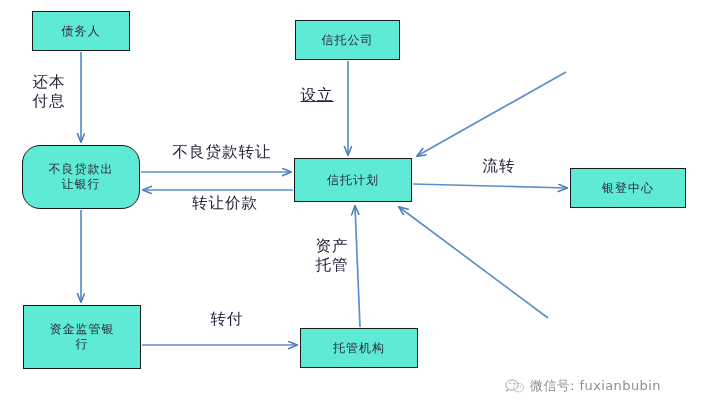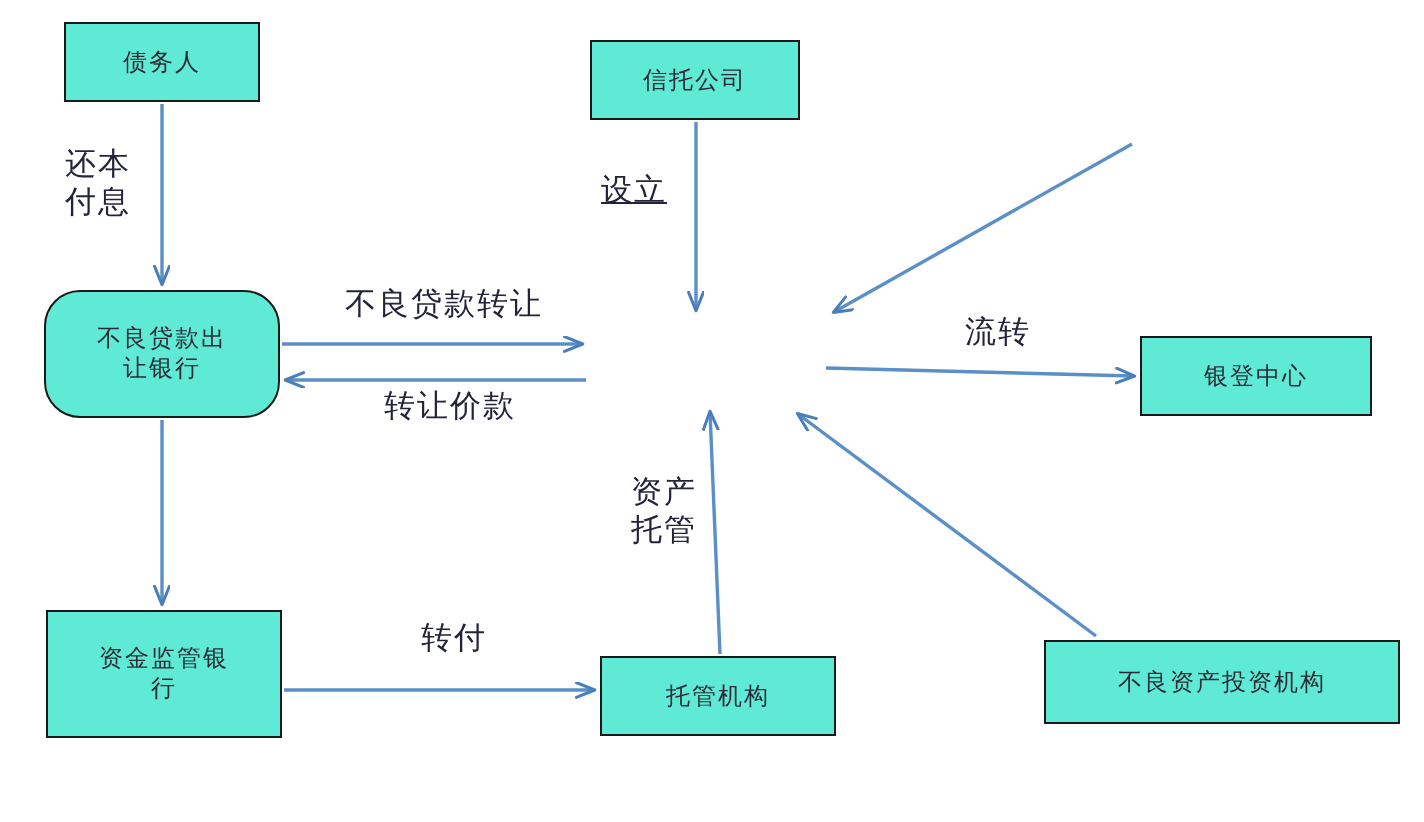--- a/index.html
+++ b/index.html
@@ -110,49 +110,61 @@
   <div class="node" style="left:295px; top:20px; width:105px; height:40px;">
     <span>信托公司</span>
   </div>
 
 
   <div class="node" style="left:22px; top:145px; width:118px; height:64px;border-radius:18px;">
     <span style="white-space:pre-line;">不良贷款出
 让银行</span>
   </div>
 
+  <div class="node" style="left:294px; top:158px; width:118px; height:44px;">
+    <span>信托计划</span>
+  </div>
 
   <div class="node" style="left:570px; top:168px; width:116px; height:40px;">
     <span>银登中心</span>
   </div>
 
   <div class="node" style="left:23px; top:305px; width:118px; height:64px;">
     <span style="white-space:pre-line;">资金监管银
 行</span>
   </div>
 
   <div class="node" style="left:300px; top:328px; width:118px; height:40px;">
     <span>托管机构</span>
   </div>
 
-  <div class="node" style="left:522px; top:320px; width:178px; height:42px;">
-    <span>不良资产投资机构</span>
-  </div>
 
   <div class="edge-label" style="left:23px; top:73px; width:52px;">还本
 付息</div>
 
   <div class="edge-label" style="left:297px; top:86px; width:40px;text-decoration:underline;">设立</div>
 
   <div class="edge-label" style="left:162px; top:143px; width:120px;">不良贷款转让</div>
 
   <div class="edge-label" style="left:180px; top:194px; width:90px;">转让价款</div>
 
   <div class="edge-label" style="left:479px; top:157px; width:40px;">流转</div>
 
 
   <div class="edge-label" style="left:308px; top:237px; width:48px;">资产
 托管</div>
 
   <div class="edge-label" style="left:207px; top:310px; width:40px;">转付</div>
 
+  <div class="watermark" style="left:505px; top:377px;">
+    <svg width="20" height="16" viewBox="0 0 20 16">
+      <ellipse cx="7" cy="7" rx="6.2" ry="5.1" fill="none" stroke="#a8a8a8" stroke-width="1"></ellipse>
+      <circle cx="5" cy="5.3" r="0.85" fill="#a8a8a8"></circle>
+      <circle cx="9" cy="5.3" r="0.85" fill="#a8a8a8"></circle>
+      <path d="M2.4,11 L0.9,13.2 L3.6,12.1" fill="none" stroke="#a8a8a8" stroke-width="1"></path>
+      <ellipse cx="13.6" cy="9.6" rx="5.2" ry="4.3" fill="none" stroke="#c4c4c4" stroke-width="1"></ellipse>
+      <circle cx="12" cy="8.4" r="0.7" fill="#c4c4c4"></circle>
+      <circle cx="15.4" cy="8.4" r="0.7" fill="#c4c4c4"></circle>
+    </svg>
+    <span class="wm-text">微信号: fuxianbubin</span>
+  </div>
 
 </div>
 
 </body></html>

